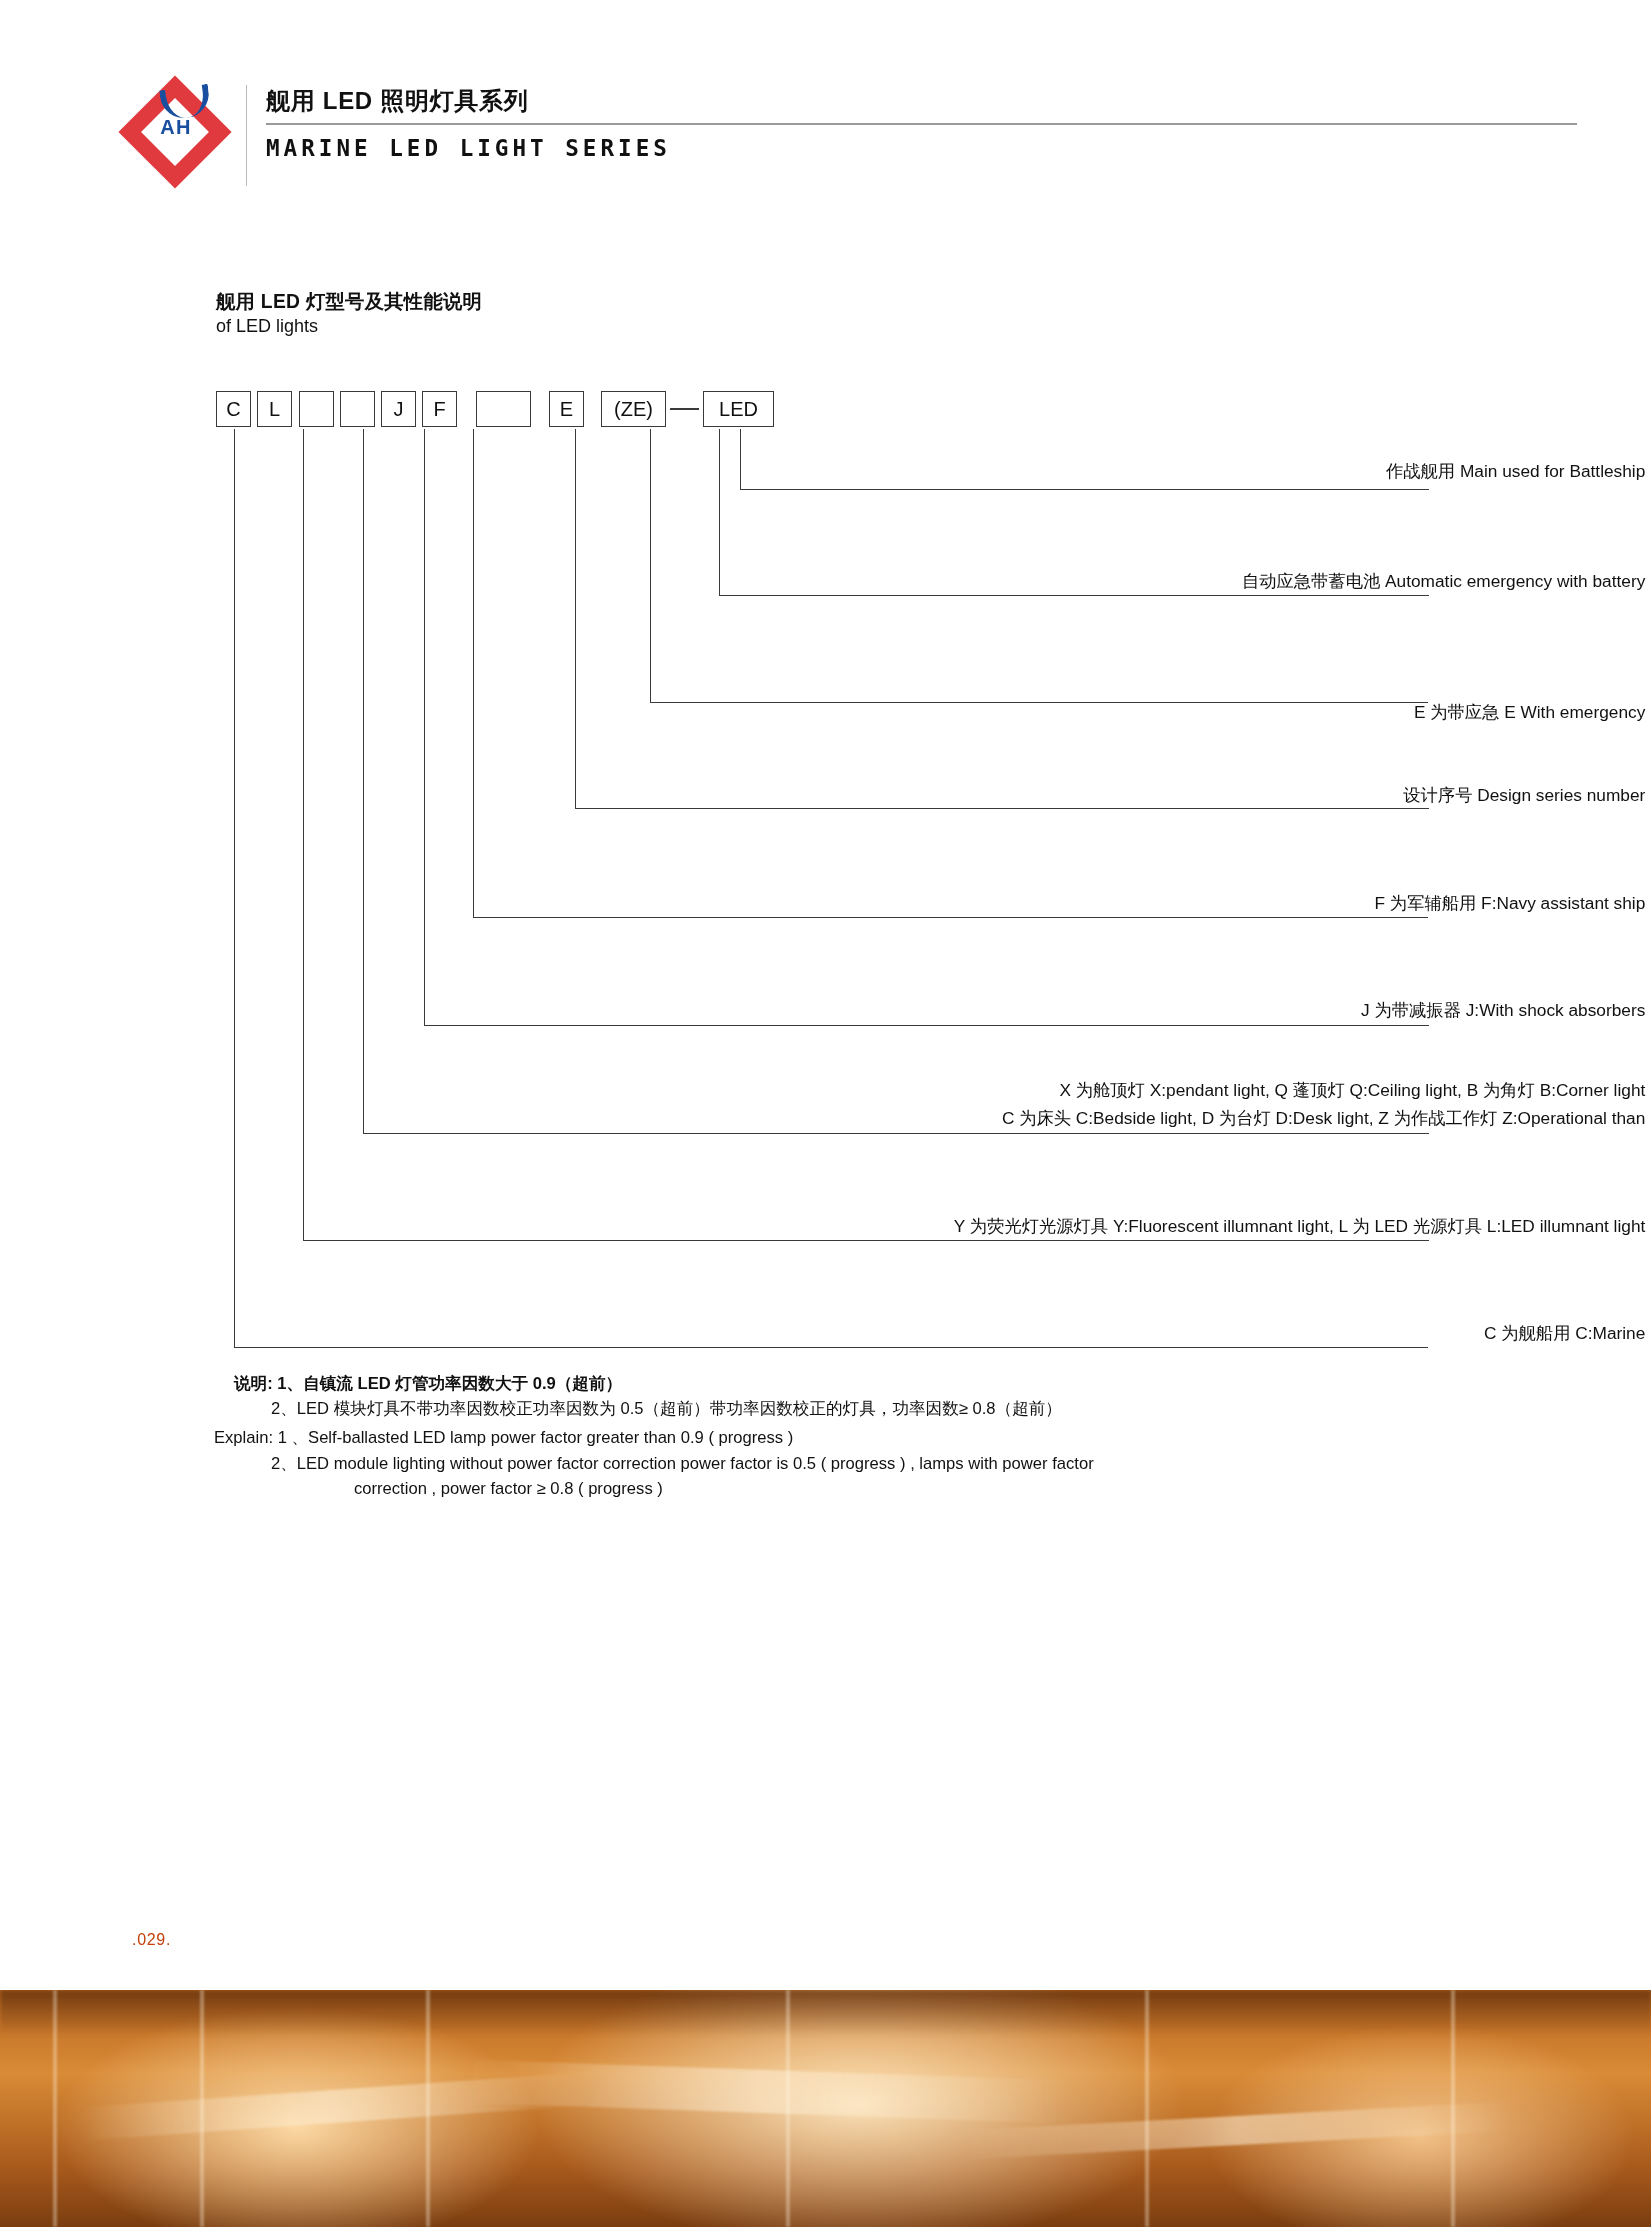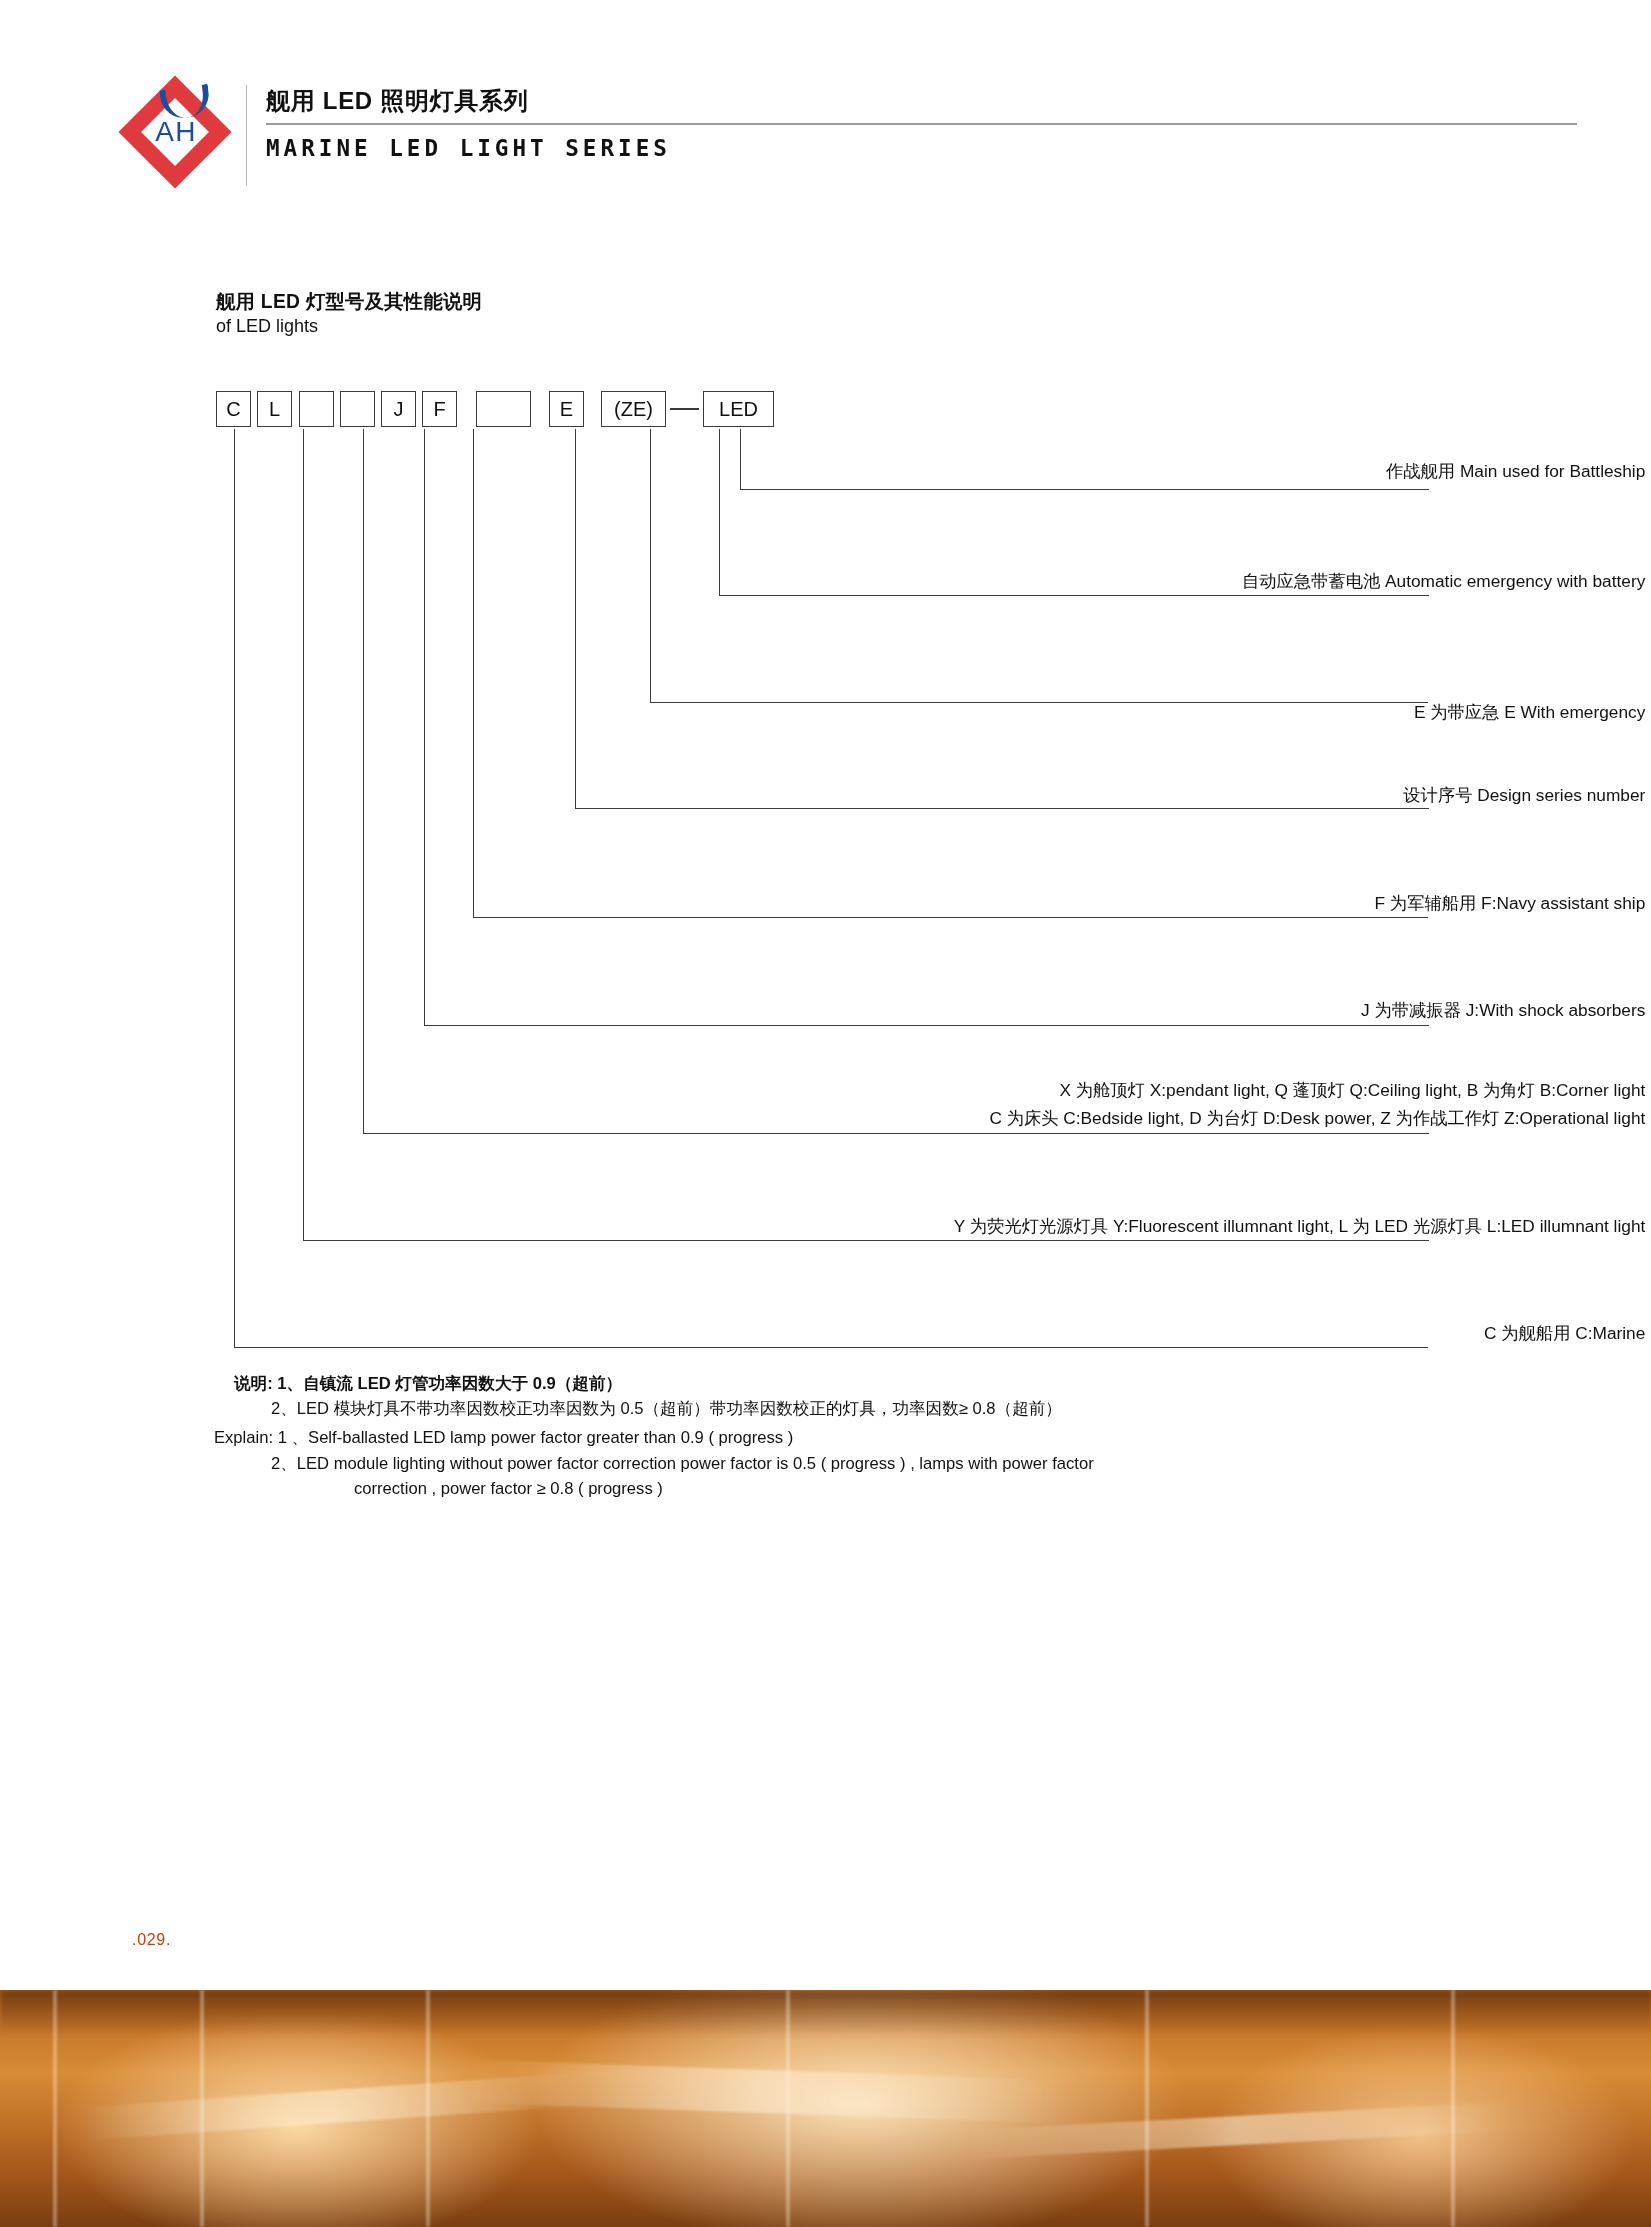--- a/index.html
+++ b/index.html
@@ -48,22 +48,22 @@
     height: 48px;
     background: #ffffff;
     transform: rotate(45deg);
   }
   .logo .letters {
     position: absolute;
     left: 0;
     top: 31px;
     width: 100px;
     text-align: center;
-    font-size: 28px;
-    font-weight: normal;
+    font-size: 20px;
+    font-weight: bold;
     color: #1a4fa0;
     letter-spacing: 1.3px;
   }
   .logo .swoosh {
     position: absolute;
     left: 35px;
     top: 1.3px;
     width: 37px;
     height: 31px;
     border-left: 6px solid #1a4fa0;
@@ -306,21 +306,21 @@
 <div class="vline" style="left:234px;  top:429px;  height:919px;"></div>
 <div class="hline" style="left:234px;  top:1347px; width:1194px;"></div>
 
 <div class="ann" style="top:459px;">作战舰用 Main used for Battleship</div>
 <div class="ann" style="top:569px;">自动应急带蓄电池 Automatic emergency with battery</div>
 <div class="ann" style="top:700px;">E 为带应急 E With emergency</div>
 <div class="ann" style="top:783px;">设计序号 Design series number</div>
 <div class="ann" style="top:891px;">F 为军辅船用 F:Navy assistant ship</div>
 <div class="ann" style="top:998px;">J 为带减振器 J:With shock absorbers</div>
 <div class="ann" style="top:1078px;">X 为舱顶灯 X:pendant light, Q 蓬顶灯 Q:Ceiling light, B 为角灯 B:Corner light</div>
-<div class="ann" style="top:1106px;">C 为床头 C:Bedside light, D 为台灯 D:Desk power, Z 为作战工作灯 Z:Operational light</div>
+<div class="ann" style="top:1106px;">C 为床头 C:Bedside light, D 为台灯 D:Desk light, Z 为作战工作灯 Z:Operational than</div>
 <div class="ann" style="top:1214px;">Y 为荧光灯光源灯具 Y:Fluorescent illumnant light,  L 为 LED 光源灯具 L:LED illumnant light</div>
 <div class="ann" style="top:1321px;">C 为舰船用 C:Marine</div>
 
 <div class="notes">
   <div class="row indent2">说明: 1、自镇流 LED 灯管功率因数大于 0.9（超前）</div>
   <div class="row indent1">2、LED 模块灯具不带功率因数校正功率因数为 0.5（超前）带功率因数校正的灯具，功率因数≥ 0.8（超前）</div>
   <div class="gap"></div>
   <div class="row" style="padding-left:-13.3px; margin-left:-20px;">Explain: 1 、Self-ballasted LED lamp power factor greater than 0.9 ( progress )</div>
   <div class="row indent3">2、LED module lighting without power factor correction power factor is  0.5 ( progress ) , lamps with power factor</div>
   <div class="row indent4">correction , power factor ≥ 0.8 ( progress )</div>

